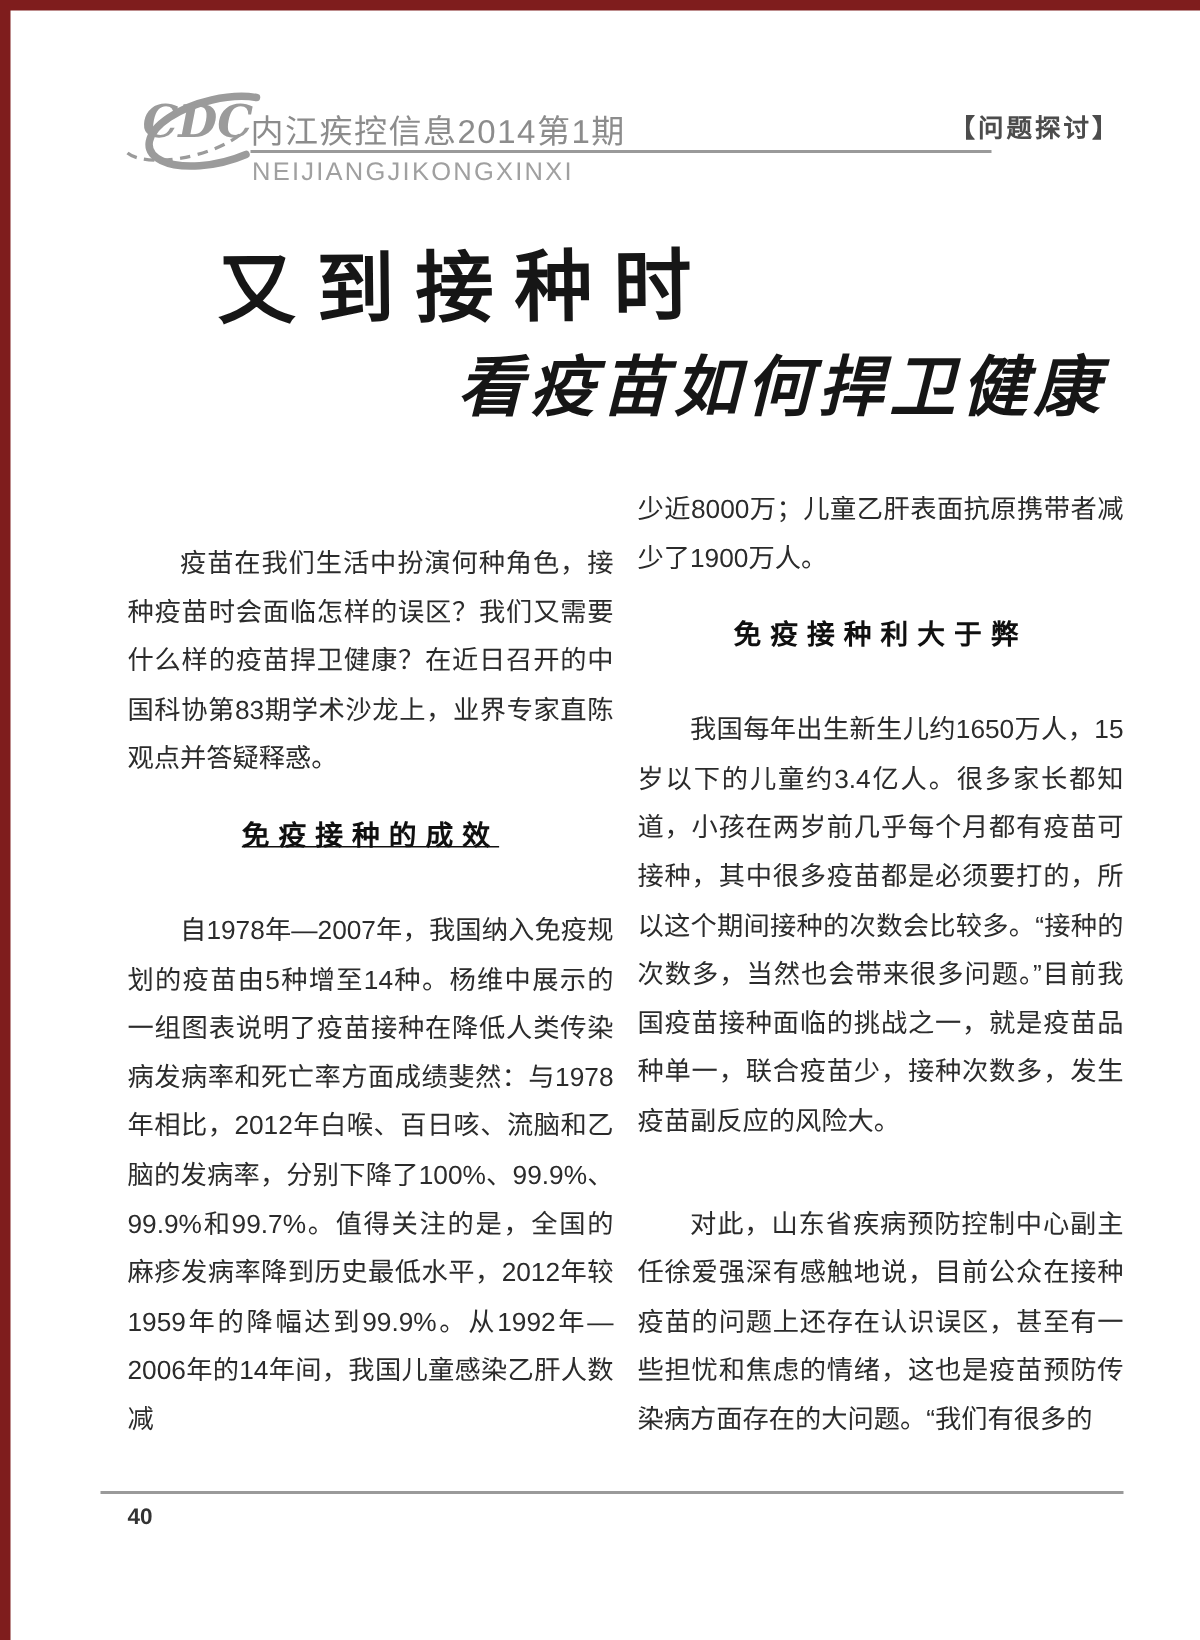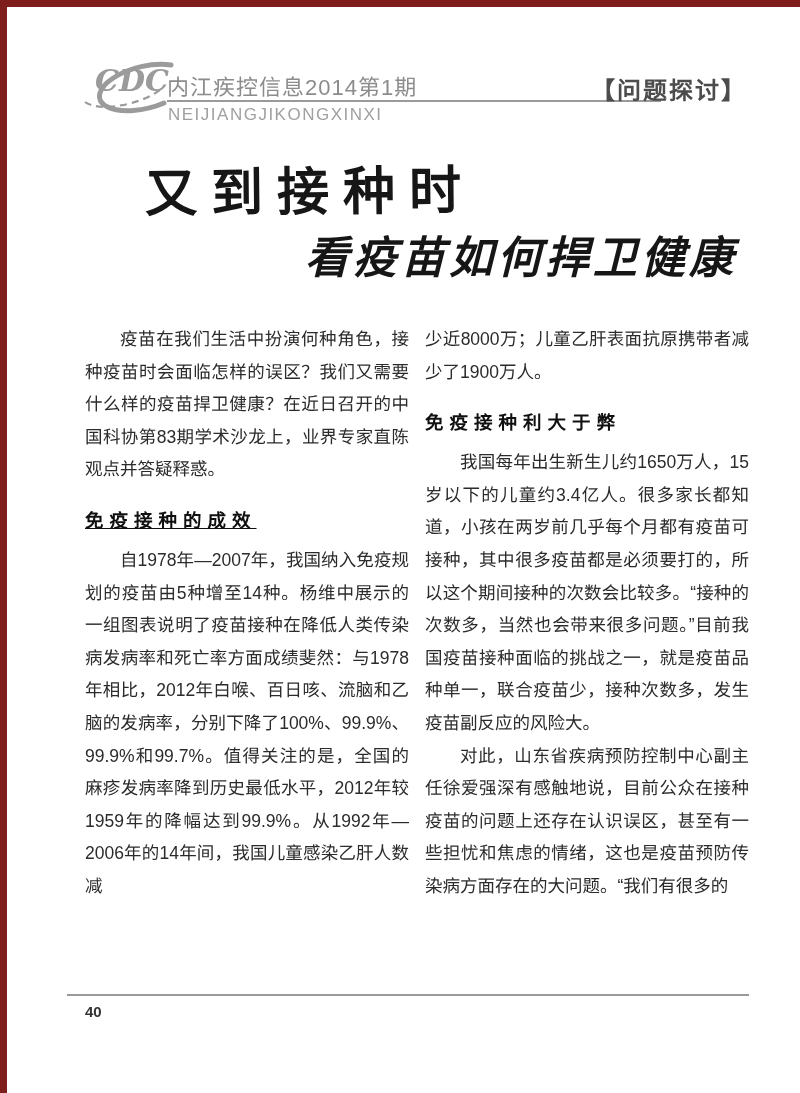--- a/index.html
+++ b/index.html
@@ -22,21 +22,21 @@
   }
   .mast-rule{
     position:absolute;left:160px;top:93px;width:494px;height:2px;background:#9a9a9a;
   }
   .mast-sub{
     position:absolute;left:161px;top:98px;
     font-size:17px;color:#a0a0a0;letter-spacing:1.5px;
   }
   .mast-section{
     position:absolute;right:58px;top:64px;
-    font-size:24px;font-weight:bold;color:#4c4c4c;letter-spacing:2px;
+    font-size:17px;font-weight:bold;color:#4c4c4c;letter-spacing:2px;
   }
   
   .art-title{position:absolute;left:0;top:135px;width:100%;}
   .art-title-line1{
     position:absolute;left:138px;top:8px;
     font-family:"DejaVu Serif", serif;font-weight:bold;
     font-size:52px;color:#161616;letter-spacing:14px;white-space:nowrap;
     transform:rotate(-0.6deg);
   }
   .art-title-line2{
@@ -49,25 +49,25 @@
     position:absolute;left:78px;top:316px;width:664px;
     display:flex;gap:16px;
   }
   .col{width:324px;}
   .para{
     margin:0;
     font-size:17.5px;line-height:32.6px;
     text-align:justify;
     color:#2b2b2b;
   }
-  .para.indent{text-indent:2em;}
+  .para.indent{text-indent:2em;margin-top:36px;}
   .col-heading{
     margin:20px 0 12px 0;
     font-size:18.5px;font-weight:bold;color:#101010;
-    letter-spacing:6px;white-space:nowrap;
+    letter-spacing:6px;white-space:nowrap;text-align:center;
   }
   .col-heading.first{text-decoration:underline;}
   
   .foot-rule{position:absolute;left:60px;top:987px;width:682px;height:2px;background:#9a9a9a;}
   .page-num{position:absolute;left:78px;top:996px;font-size:15px;font-weight:bold;color:#333;}
 </style>
 </head>
 <body>
 
 <div class="page">

